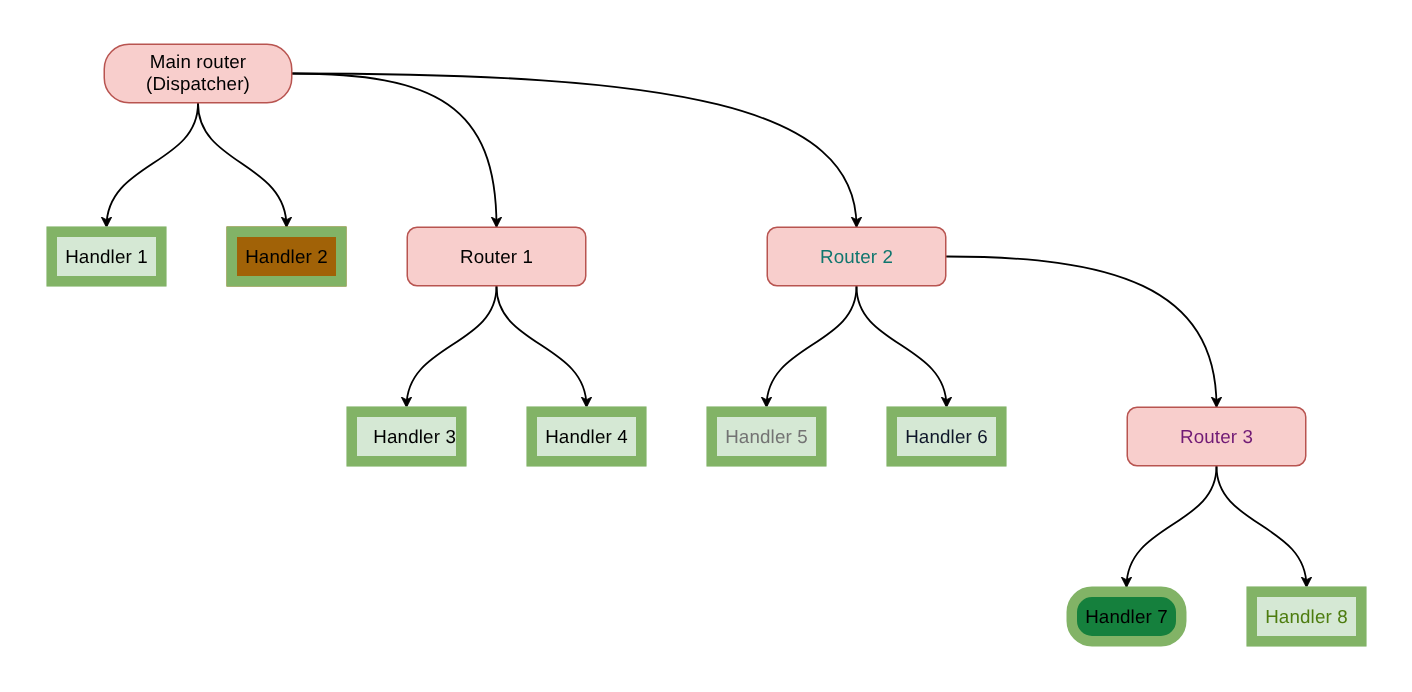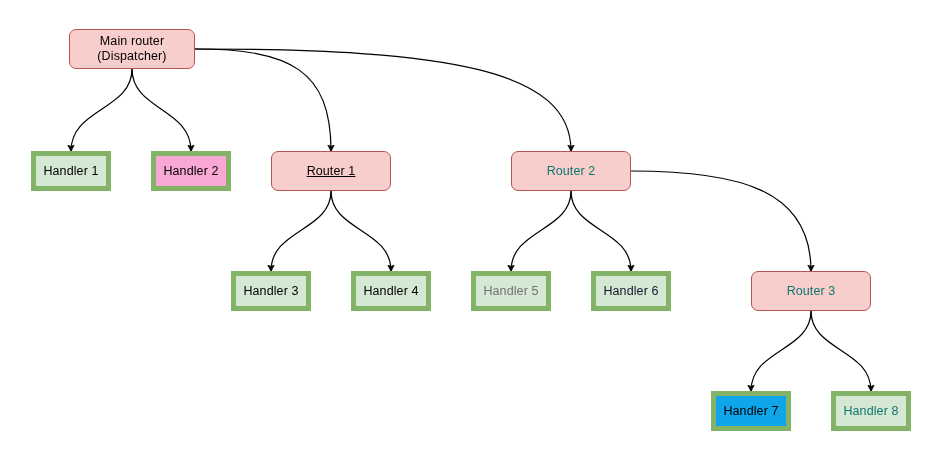--- a/index.html
+++ b/index.html
@@ -39,21 +39,21 @@
     letter-spacing: 0.1px;
     white-space: pre-line;
   }
   .node-router {
     background: #f8cecc;
     border: 1px solid #b85450;
     border-radius: 7px;
   }
   .node-handler {
     background: #d5e8d4;
-    border: 5px solid #0f766e;
+    border: 7px solid #0f766e;
     border-radius: 0px;
   }
 </style>
 </head>
 <body>
 
 <div id="canvas">
 
   <svg id="edge-layer" viewBox="0 0 941 461" xmlns="http://www.w3.org/2000/svg">
     <defs>
@@ -70,28 +70,28 @@
         <path d="M 331,191 C 331,231 391,229 391,271" fill="none" stroke="#000000" stroke-width="1.2" stroke-linecap="round" marker-end="url(#arrowhead)"></path>
         <path d="M 571,191 C 571,231 511,229 511,271" fill="none" stroke="#000000" stroke-width="1.2" stroke-linecap="round" marker-end="url(#arrowhead)"></path>
         <path d="M 571,191 C 571,231 631,229 631,271" fill="none" stroke="#000000" stroke-width="1.2" stroke-linecap="round" marker-end="url(#arrowhead)"></path>
         <path d="M 631,171 C 740,171 811,190 811,271" fill="none" stroke="#000000" stroke-width="1.2" stroke-linecap="round" marker-end="url(#arrowhead)"></path>
         <path d="M 811,311 C 811,351 751,349 751,391" fill="none" stroke="#000000" stroke-width="1.2" stroke-linecap="round" marker-end="url(#arrowhead)"></path>
         <path d="M 811,311 C 811,351 871,349 871,391" fill="none" stroke="#000000" stroke-width="1.2" stroke-linecap="round" marker-end="url(#arrowhead)"></path>
       </g>
   </svg>
 
   <div id="nodes-layer">
-      <div class="node node-router" style="left: 69px; top: 29px; width: 126px; height: 40px; background: rgb(248, 206, 204); border-color: rgb(184, 84, 80); color: rgb(0, 0, 0);"><span>Main router
+      <div class="node node-router" style="left: 69px; top: 29px; width: 126px; height: 40px; background: rgb(248, 206, 204); border-color: rgb(184, 84, 80); color: rgb(0, 0, 0); border-radius: 17px;"><span>Main router
 (Dispatcher)</span></div>
       <div class="node node-handler" style="left: 31px; top: 151px; width: 80px; height: 40px; background: rgb(213, 232, 212); border-color: rgb(130, 179, 102); color: rgb(0, 0, 0);"><span>Handler 1</span></div>
-      <div class="node node-handler" style="left: 151px; top: 151px; width: 80px; height: 40px; background: #f9a8d4; border-color: rgb(130, 179, 102); color: rgb(0, 0, 0);"><span>Handler 2</span></div>
-      <div class="node node-router" style="left: 271px; top: 151px; width: 120px; height: 40px; background: rgb(248, 206, 204); border-color: rgb(184, 84, 80); color: rgb(0, 0, 0); text-decoration: underline;"><span>Router 1</span></div>
+      <div class="node node-handler" style="left: 151px; top: 151px; width: 80px; height: 40px; background: #a16207; border-color: rgb(130, 179, 102); color: rgb(0, 0, 0);"><span>Handler 2</span></div>
+      <div class="node node-router" style="left: 271px; top: 151px; width: 120px; height: 40px; background: rgb(248, 206, 204); border-color: rgb(184, 84, 80); color: rgb(0, 0, 0);"><span>Router 1</span></div>
       <div class="node node-router" style="left: 511px; top: 151px; width: 120px; height: 40px; background: rgb(248, 206, 204); border-color: rgb(184, 84, 80); color: #0f766e;"><span>Router 2</span></div>
-      <div class="node node-handler" style="left: 231px; top: 271px; width: 80px; height: 40px; background: rgb(213, 232, 212); border-color: rgb(130, 179, 102); color: rgb(0, 0, 0);"><span>Handler 3</span></div>
+      <div class="node node-handler" style="left: 231px; top: 271px; width: 80px; height: 40px; background: rgb(213, 232, 212); border-color: rgb(130, 179, 102); color: rgb(0, 0, 0); justify-content: flex-end;"><span>Handler 3</span></div>
       <div class="node node-handler" style="left: 351px; top: 271px; width: 80px; height: 40px; background: rgb(213, 232, 212); border-color: rgb(130, 179, 102); color: rgb(0, 0, 0);"><span>Handler 4</span></div>
       <div class="node node-handler" style="left: 471px; top: 271px; width: 80px; height: 40px; background: rgb(213, 232, 212); border-color: rgb(130, 179, 102); color: #737373;"><span>Handler 5</span></div>
       <div class="node node-handler" style="left: 591px; top: 271px; width: 80px; height: 40px; background: rgb(213, 232, 212); border-color: rgb(130, 179, 102); color: #0f172a;"><span>Handler 6</span></div>
-      <div class="node node-router" style="left: 751px; top: 271px; width: 120px; height: 40px; background: rgb(248, 206, 204); border-color: rgb(184, 84, 80); color: #0f766e;"><span>Router 3</span></div>
-      <div class="node node-handler" style="left: 711px; top: 391px; width: 80px; height: 40px; background: #0ea5e9; border-color: rgb(130, 179, 102); color: rgb(0, 0, 0);"><span>Handler 7</span></div>
-      <div class="node node-handler" style="left: 831px; top: 391px; width: 80px; height: 40px; background: rgb(213, 232, 212); border-color: rgb(130, 179, 102); color: #0f766e;"><span>Handler 8</span></div>
+      <div class="node node-router" style="left: 751px; top: 271px; width: 120px; height: 40px; background: rgb(248, 206, 204); border-color: rgb(184, 84, 80); color: #701a75;"><span>Router 3</span></div>
+      <div class="node node-handler" style="left: 711px; top: 391px; width: 80px; height: 40px; background: #15803d; border-color: rgb(130, 179, 102); color: rgb(0, 0, 0); border-radius: 17px;"><span>Handler 7</span></div>
+      <div class="node node-handler" style="left: 831px; top: 391px; width: 80px; height: 40px; background: rgb(213, 232, 212); border-color: rgb(130, 179, 102); color: #4d7c0f;"><span>Handler 8</span></div>
     </div>
 
 </div>
 
 </body></html>

